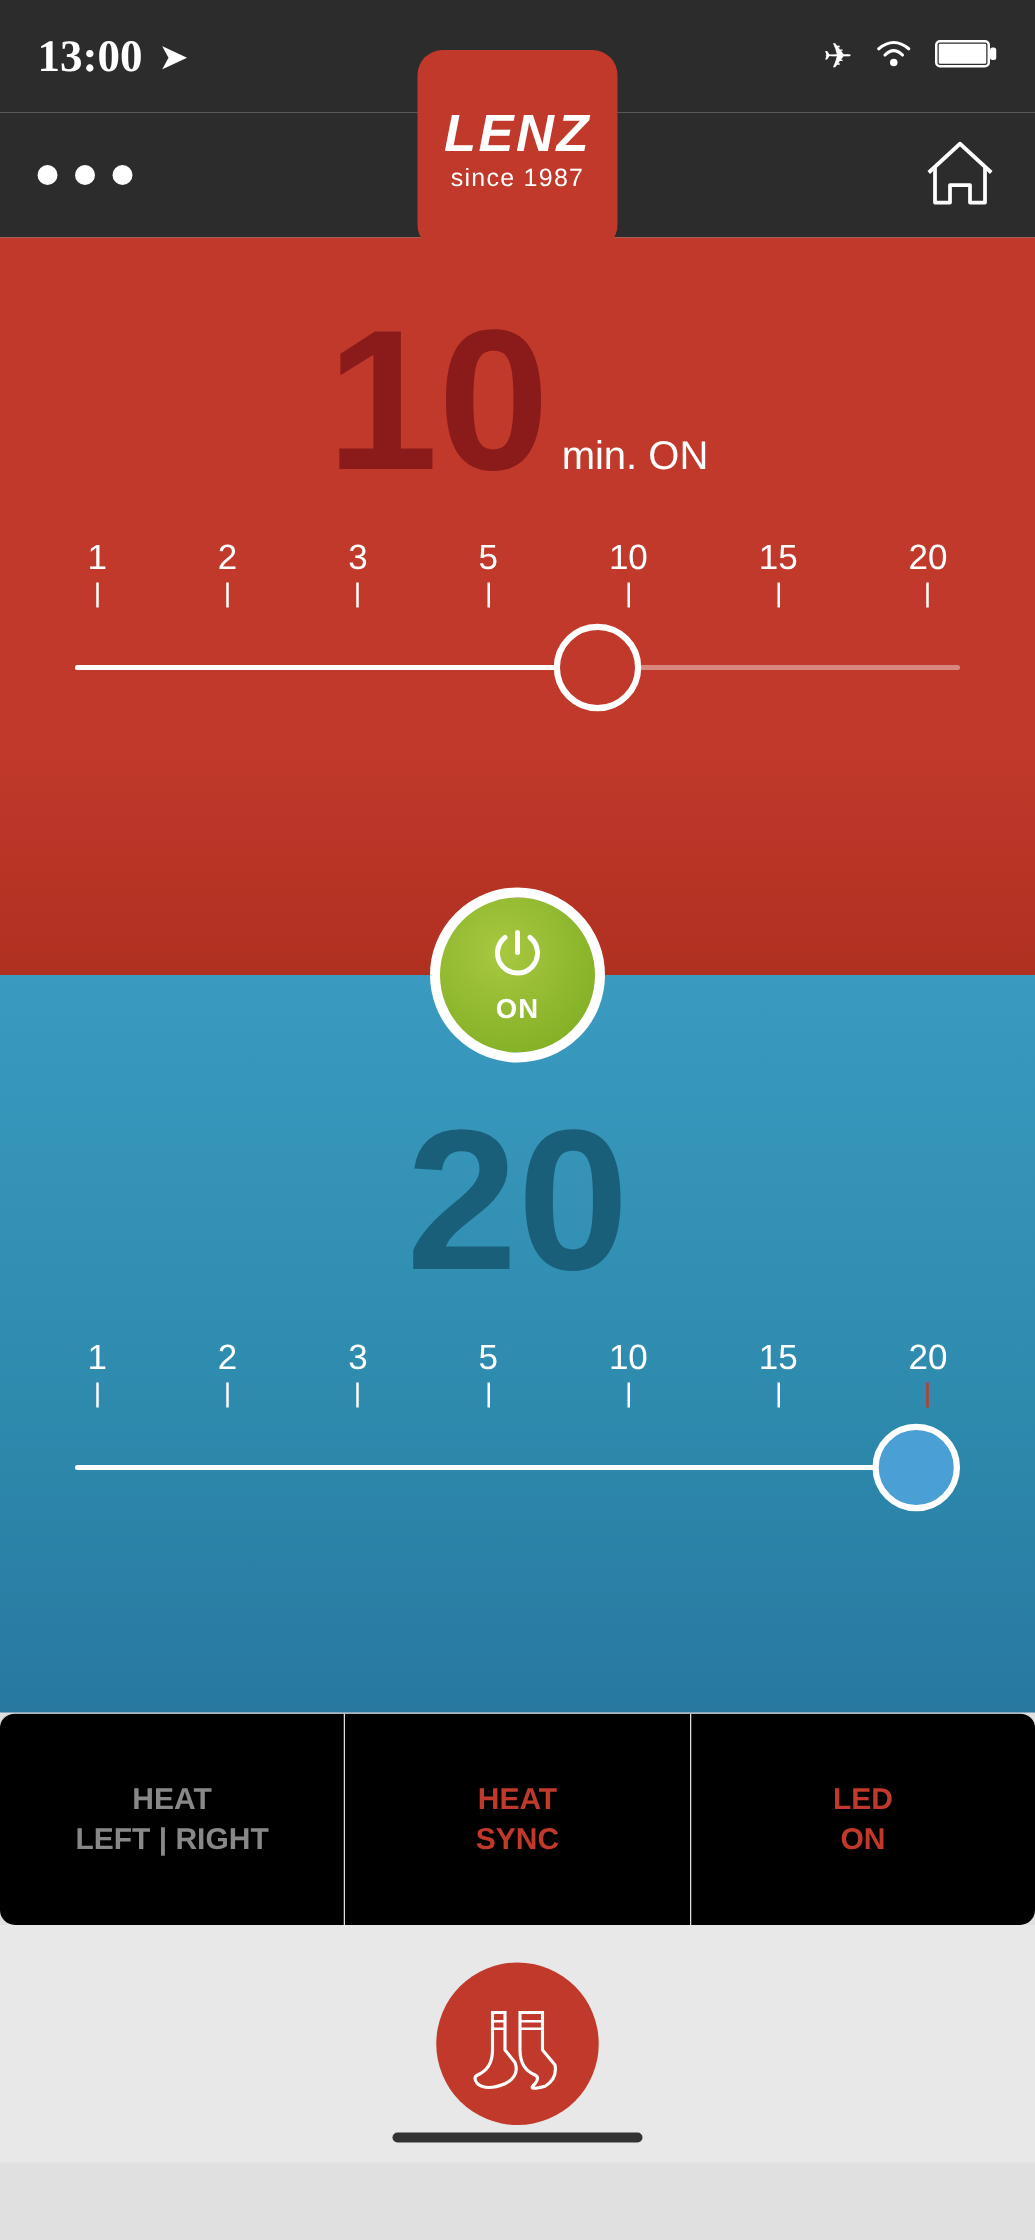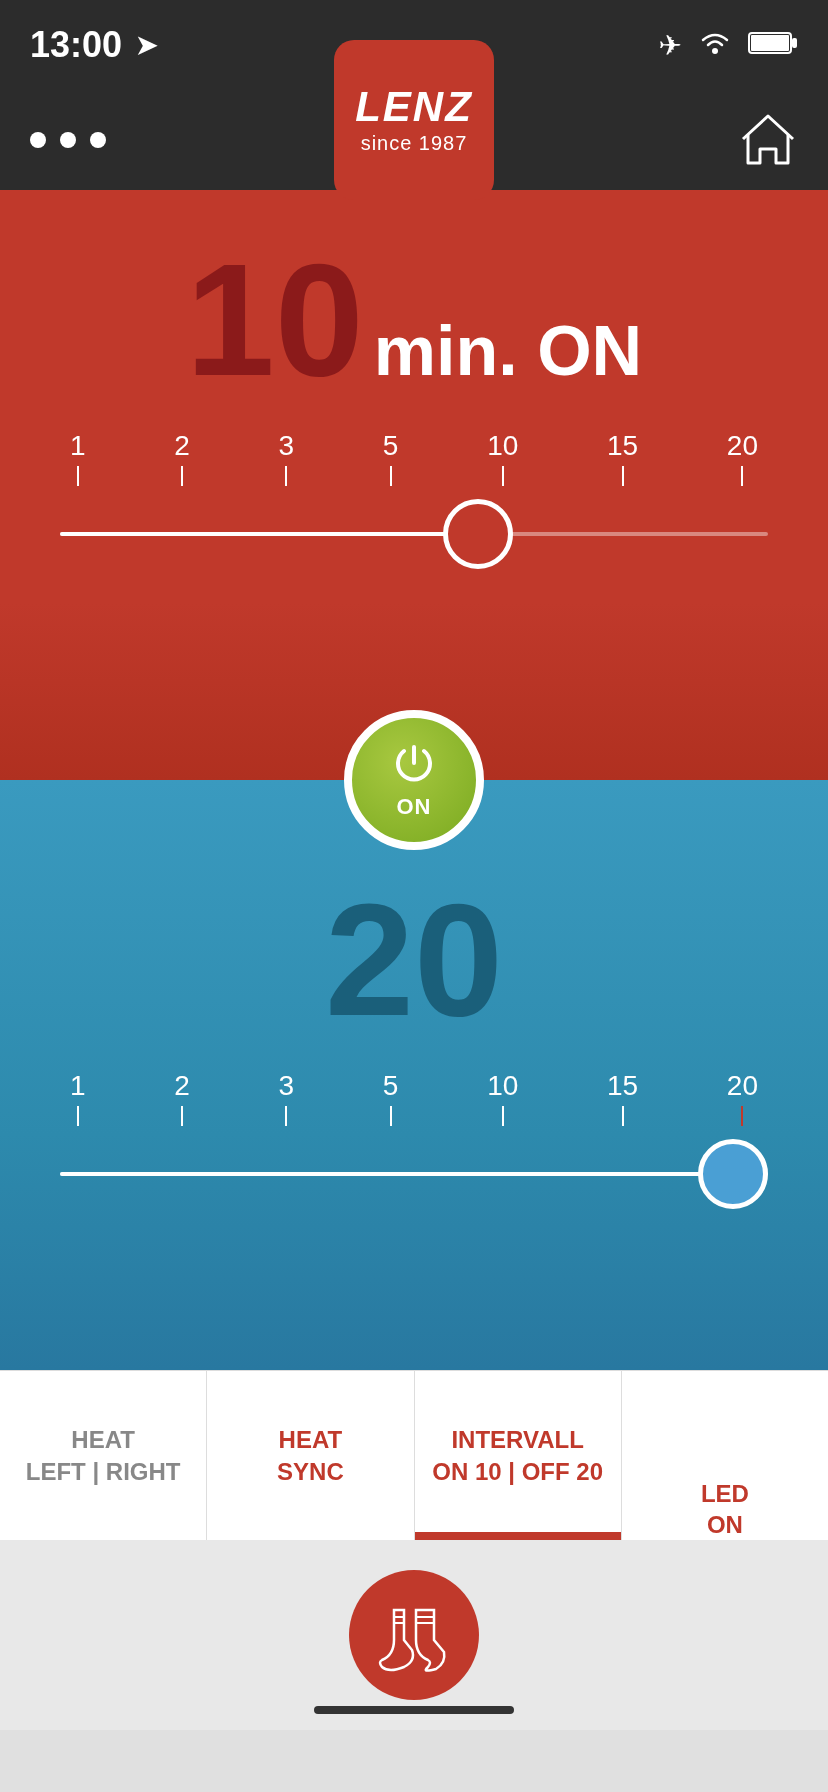--- a/index.html
+++ b/index.html
@@ -17,20 +17,21 @@
     .status-bar {
       width: 100%;
       height: 90px;
       background: #2c2c2c;
       display: flex;
       align-items: center;
       justify-content: space-between;
       padding: 0 30px;
       position: relative;
       z-index: 10;
+      font-family: Liberation Serif, serif;
     }
     .status-time {
       color: white;
       font-size: 36px;
       font-weight: 600;
       display: flex;
       align-items: center;
       gap: 8px;
     }
     .status-icons {
@@ -112,22 +113,22 @@
       gap: 0;
     }
     .timer-number-on {
       color: #8b1a1a;
       font-size: 160px;
       font-weight: 900;
       line-height: 1;
     }
     .timer-label-on {
       color: white;
-      font-size: 70px;
-      font-weight: 700;
+      font-size: 32px;
+      font-weight: 400;
       margin-left: 10px;
       line-height: 1.2;
       text-align: right;
     }
     .slider-section {
       width: 100%;
       padding: 0 60px;
       margin-top: 30px;
     }
     .slider-marks {
@@ -266,35 +267,36 @@
       border-radius: 50%;
     }
     .mark-red {
       background: #c0392b !important;
     }
 
     
     .tabs-container {
       width: 100%;
       height: 170px;
-      background: #ffffff;
+      background: #000000;
       display: flex;
       border-top: 1px solid #ddd;
+      border-radius: 12px;
     }
     .tab {
       flex: 1;
       display: flex;
       flex-direction: column;
       align-items: center;
       justify-content: center;
       border-right: 1px solid #ddd;
       cursor: pointer;
       position: relative;
     }
-    .tab:last-child { border-right: none; justify-content: flex-end; }
+    .tab:last-child { border-right: none; }
     .tab-label {
       font-size: 24px;
       font-weight: 700;
       text-align: center;
       line-height: 1.3;
     }
     .tab-label-gray { color: #888; }
     .tab-label-red { color: #c0392b; }
     .tab-active-bar {
       position: absolute;
@@ -499,24 +501,20 @@
   </div>
 </div>
 
 <div class="tabs-container">
   <div class="tab">
     <div class="tab-label tab-label-gray">HEAT<br>LEFT | RIGHT</div>
   </div>
   <div class="tab">
     <div class="tab-label tab-label-red">HEAT<br>SYNC</div>
   </div>
-  <div class="tab" style="position:relative;">
-    <div class="tab-label tab-label-red">INTERVALL<br>ON 10 | OFF 20</div>
-    <div class="tab-active-bar"></div>
-  </div>
   <div class="tab">
     <div class="tab-label tab-label-red">LED<br>ON</div>
   </div>
 </div>
 
 <div class="bottom-nav">
   <div class="socks-button">
     <svg class="sock-svg" viewBox="0 0 80 80">
 
       <path d="M20 15 L20 45 Q20 60 8 65 Q4 67 8 72 Q15 78 30 72 Q42 66 38 55 L30 45 L30 15 Z" stroke="white" stroke-width="2.5" fill="none"></path>

